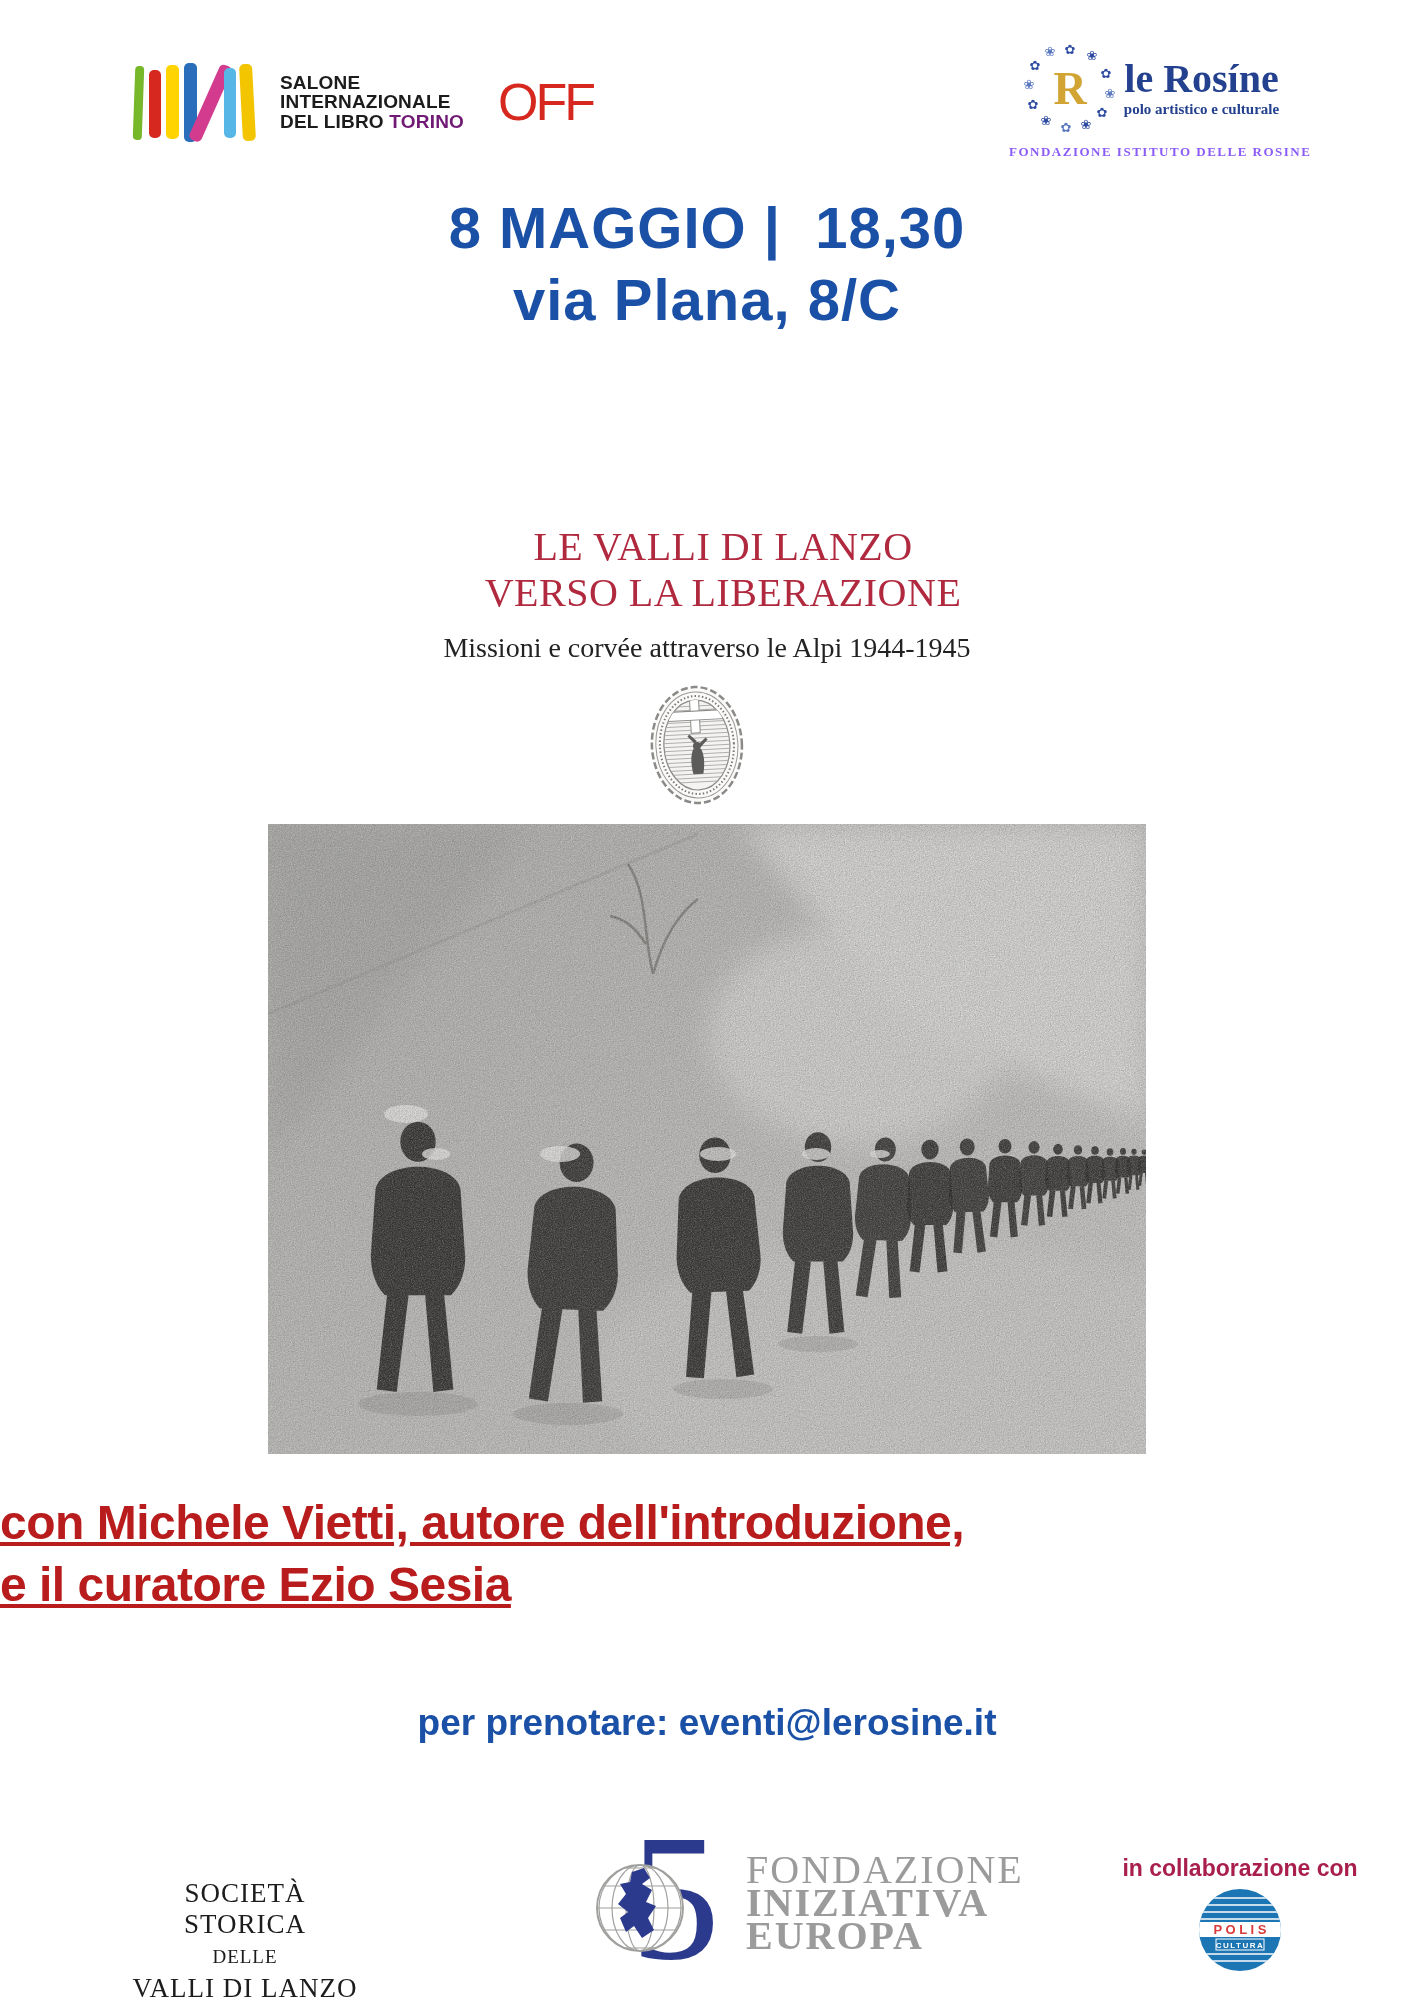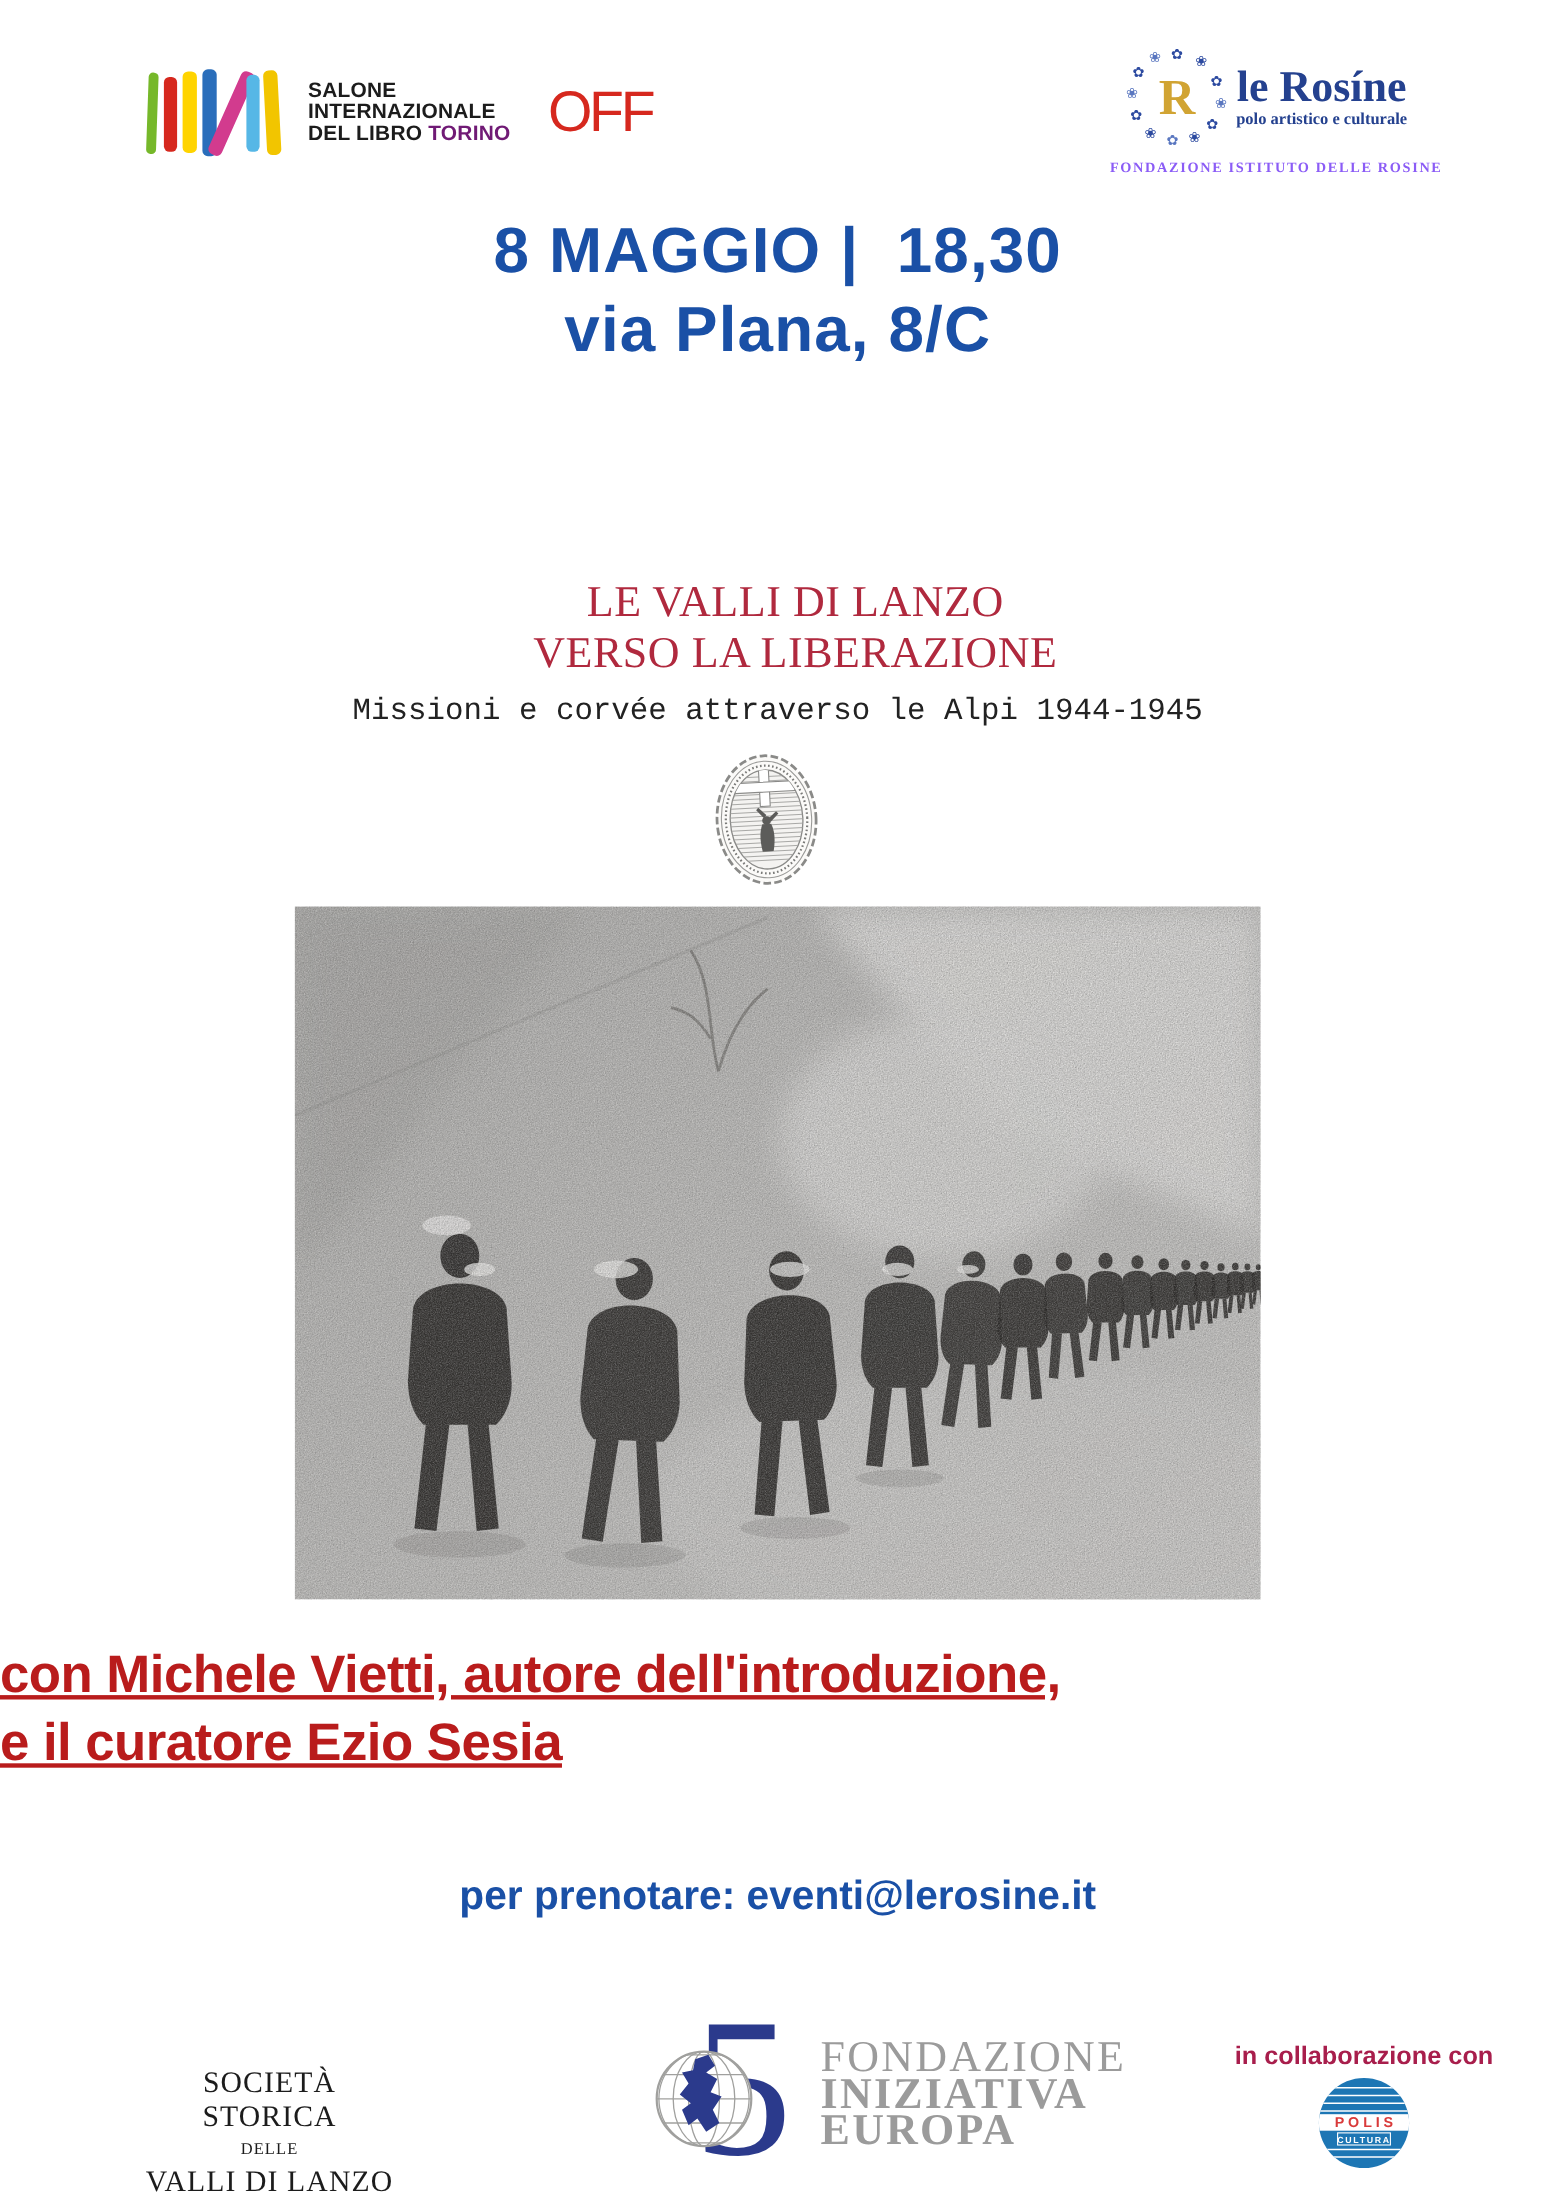--- a/index.html
+++ b/index.html
@@ -18,35 +18,35 @@
   .rosine-tagline{font-family:"Liberation Serif", serif;font-weight:bold;color:#24418f;font-size:15px;margin-top:2px;}
   .rosine-foundation{font-family:"Liberation Serif", serif;font-weight:bold;color:#8b5cf6;font-size:13px;letter-spacing:1.5px;margin-top:10px;white-space:nowrap;}
   
   .event-title{position:absolute;left:0;right:0;top:192px;text-align:center;color:#1a50a6;
     font-weight:bold;font-size:58px;line-height:72px;letter-spacing:1px;}
   .event-title .line{white-space:pre;}
   
   .book-title{position:absolute;left:0;right:0;top:524px;text-align:center;
     font-family:"Liberation Serif", serif;color:#b0293e;font-size:40px;line-height:46px;letter-spacing:.5px;padding-left:32px;}
   .book-subtitle{position:absolute;left:0;right:0;top:632px;text-align:center;
-    font-family:Liberation Mono, monospace;color:#222222;font-size:28px;}
+    font-family:Liberation Serif, serif;color:#222222;font-size:28px;}
   
   .seal{position:absolute;left:650px;top:684px;transform:rotate(-3deg);}
   
   .photo{position:absolute;left:268px;top:824px;width:878px;height:630px;}
   
   .speakers{position:absolute;left:0;right:0;top:1492px;text-align:left;color:#b91c1c;
     font-weight:bold;font-size:48px;line-height:62px;letter-spacing:-.5px;text-decoration:underline;}
   .booking{position:absolute;left:0;right:0;top:1702px;text-align:center;color:#1a50a6;
     font-weight:bold;font-size:37px;}
   
   .societa{position:absolute;left:120px;top:1878px;width:250px;text-align:center;
     font-family:"Liberation Serif", serif;color:#1c1c1c;}
   .societa .big{font-size:27px;letter-spacing:1px;}
-  .societa .small{font-size:15px;letter-spacing:1px;margin:6px 0 5px 0;}
+  .societa .small{font-size:19px;letter-spacing:1px;margin:6px 0 5px 0;}
   .fie{position:absolute;left:592px;top:1820px;display:flex;align-items:center;gap:14px;}
   .fie-text{font-family:"Liberation Serif", serif;color:#9b9b9b;font-size:40px;line-height:33px;letter-spacing:2px;}
   .fie-text .bold{font-weight:bold;}
   .collab{position:absolute;left:1110px;top:1855px;width:260px;text-align:center;}
   .collab-label{color:#a81e4c;font-weight:bold;font-size:23px;}
   .collab-logo{margin-top:6px;}
 </style>
 </head>
 <body>
 

